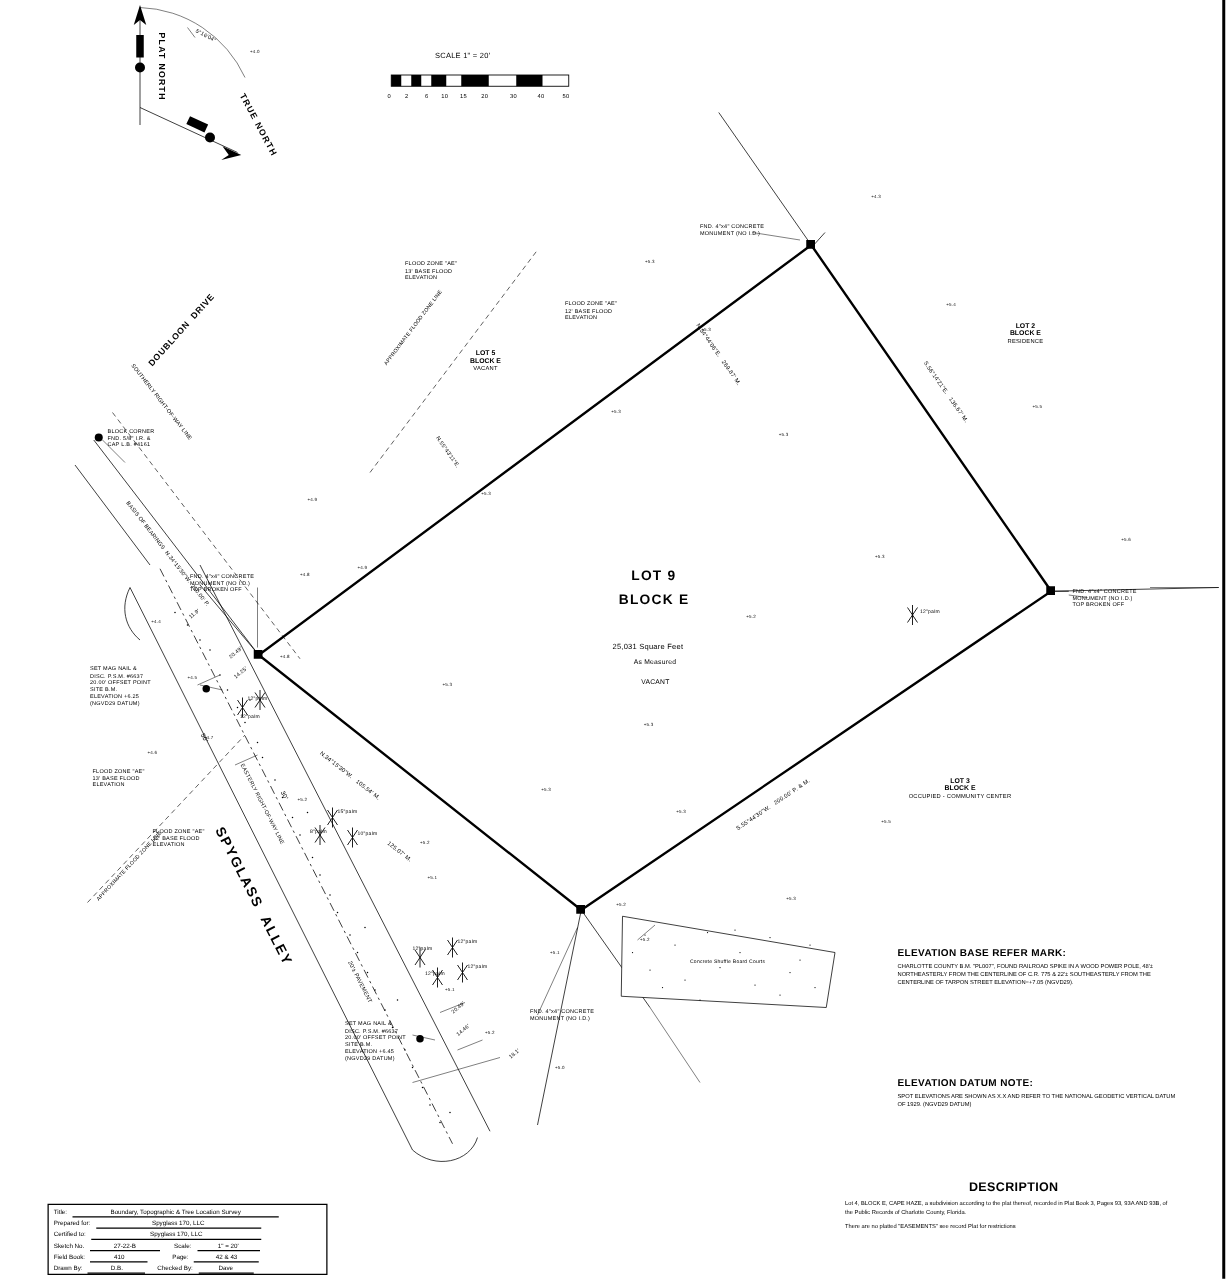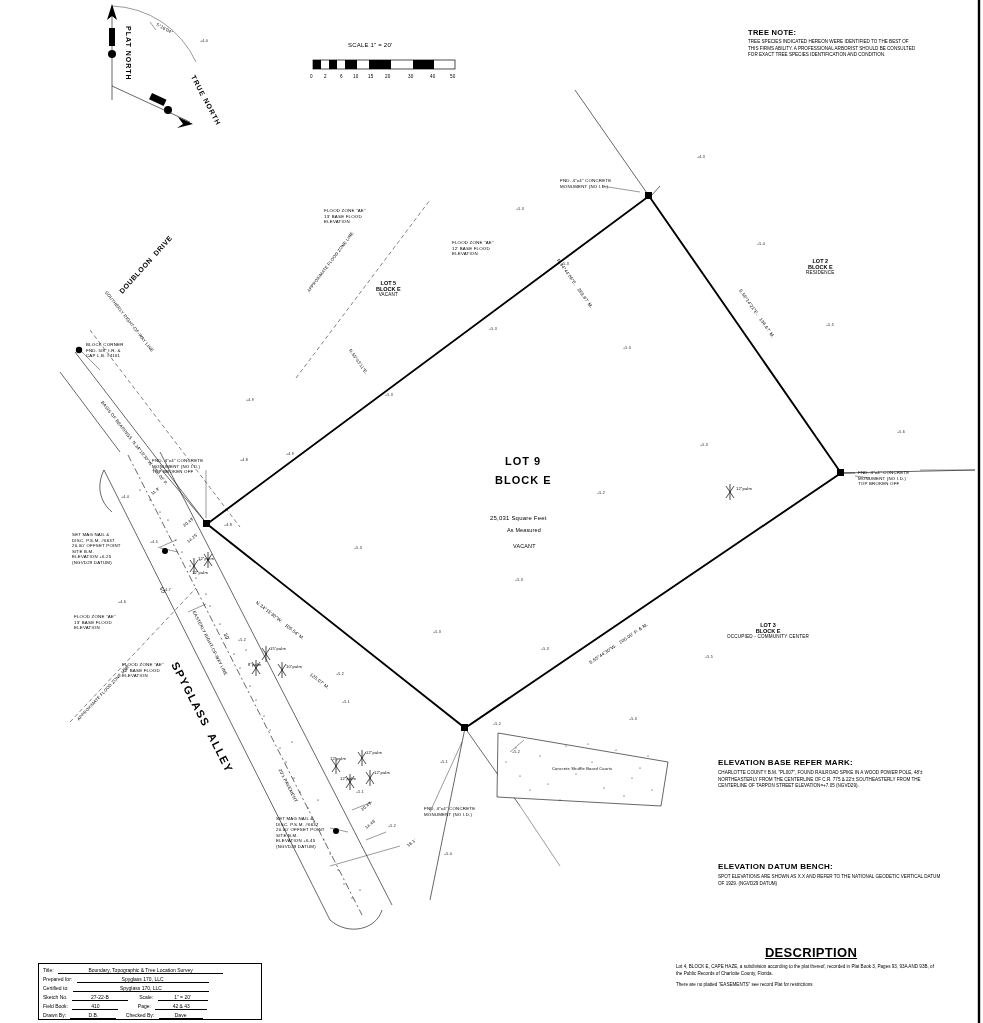--- a/index.html
+++ b/index.html
@@ -243,38 +243,34 @@
   <div class="t" style="left:310px;top:74px;font-size:4.6px;">0</div>
   <div class="t" style="left:324px;top:74px;font-size:4.6px;">2</div>
   <div class="t" style="left:340px;top:74px;font-size:4.6px;">6</div>
   <div class="t" style="left:353px;top:74px;font-size:4.6px;">10</div>
   <div class="t" style="left:368px;top:74px;font-size:4.6px;">15</div>
   <div class="t" style="left:385px;top:74px;font-size:4.6px;">20</div>
   <div class="t" style="left:408px;top:74px;font-size:4.6px;">30</div>
   <div class="t" style="left:430px;top:74px;font-size:4.6px;">40</div>
   <div class="t" style="left:450px;top:74px;font-size:4.6px;">50</div>
 
-  <div class="abs" style="left:748px;top:28px;width:200px;">
-    <div class="hdr">TREE NOTE:</div>
-    <div class="note" style="margin-top:2px;width:172px;">TREE SPECIES INDICATED HEREON WERE IDENTIFIED TO THE BEST OF THIS FIRMS ABILITY. A PROFESSIONAL ARBORIST SHOULD BE CONSULTED FOR EXACT TREE SPECIES IDENTIFICATION AND CONDITION.</div>
-  </div>
 
 
   <div class="abs" style="left:718px;top:758px;width:230px;">
     <div class="hdr" style="font-size:8px;">ELEVATION BASE REFER MARK:</div>
     <div class="note" style="margin-top:3px;width:228px;">CHARLOTTE COUNTY B.M. "PL007", FOUND RAILROAD SPIKE IN A WOOD POWER POLE, 48'± NORTHEASTERLY FROM THE CENTERLINE OF C.R. 775 &amp; 22'± SOUTHEASTERLY FROM THE CENTERLINE OF TARPON STREET ELEVATION=+7.05 (NGVD29).</div>
   </div>
 
   <div class="abs" style="left:718px;top:862px;width:230px;">
-    <div class="hdr" style="font-size:8px;">ELEVATION DATUM BENCH:</div>
+    <div class="hdr" style="font-size:8px;">ELEVATION DATUM NOTE:</div>
     <div class="note" style="margin-top:3px;width:225px;">SPOT ELEVATIONS ARE SHOWN AS  X.X  AND REFER TO THE NATIONAL GEODETIC VERTICAL DATUM OF 1929. (NGVD29 DATUM)</div>
   </div>
 
   <div class="abs" style="left:676px;top:945px;width:270px;text-align:center;">
-    <div class="hdr" style="font-size:13px;text-decoration:underline;">DESCRIPTION</div>
+    <div class="hdr" style="font-size:10px;">DESCRIPTION</div>
     <div class="note" style="margin-top:4px;text-align:left;width:262px;">Lot 4, BLOCK E, CAPE HAZE, a subdivision according to the plat thereof, recorded in Plat Book 3, Pages 93, 93A AND 93B, of the Public Records of Charlotte County, Florida.</div>
     <div class="note" style="margin-top:5px;text-align:left;width:262px;">There are no platted "EASEMENTS" see record Plat for restrictions</div>
   </div>
 
   <div class="lot" style="position:absolute;left:505px;top:455px;">LOT 9</div>
   <div class="lot" style="position:absolute;left:495px;top:474px;">BLOCK E</div>
   <div class="t" style="left:490px;top:515px;font-size:6px;">25,031 Square Feet</div>
   <div class="t" style="left:507px;top:527px;font-size:5.4px;">As Measured</div>
   <div class="t" style="left:513px;top:543px;font-size:5.4px;">VACANT</div>
 

